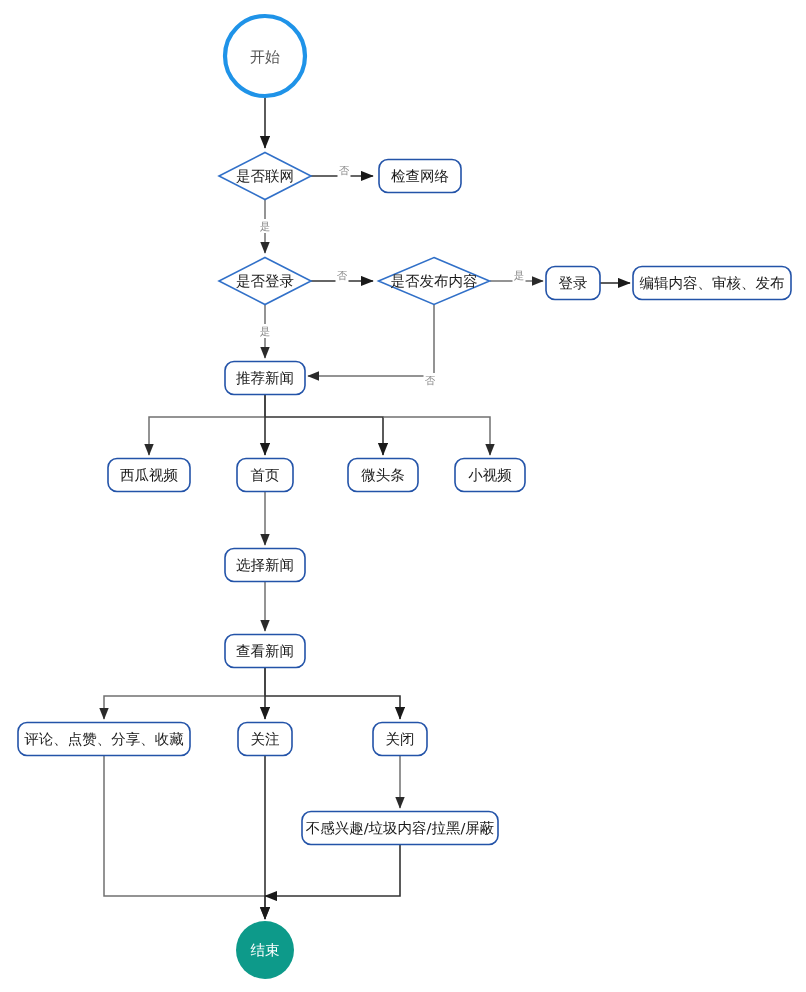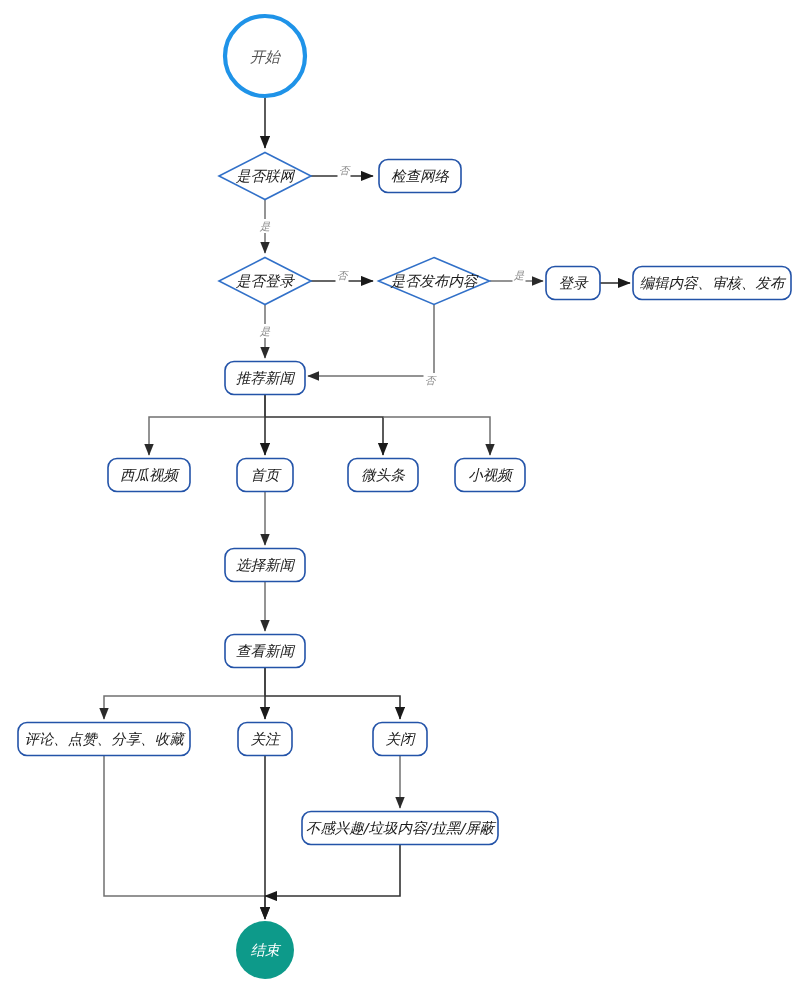--- a/index.html
+++ b/index.html
@@ -11,21 +11,20 @@
     width: 806px;
     height: 992px;
     font-family: "DejaVu Sans", "Liberation Sans", sans-serif;
     overflow: hidden;
   }
   #flowchart-root {
     position: relative;
     width: 698px;
     height: 992px;
     background: #ffffff;
-    font-style: italic;
   }
   svg#flow-svg {
     position: absolute;
     top: 0;
     left: 0;
     width: 806px;
     height: 992px;
     display: block;
   }
   .node-shape-box {

